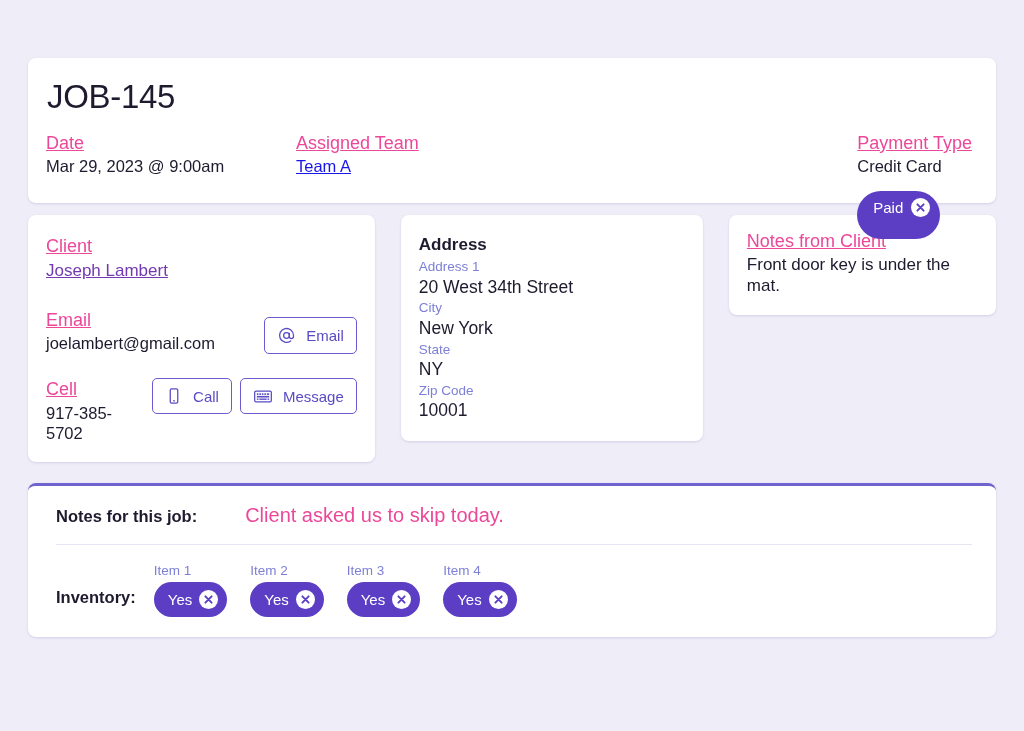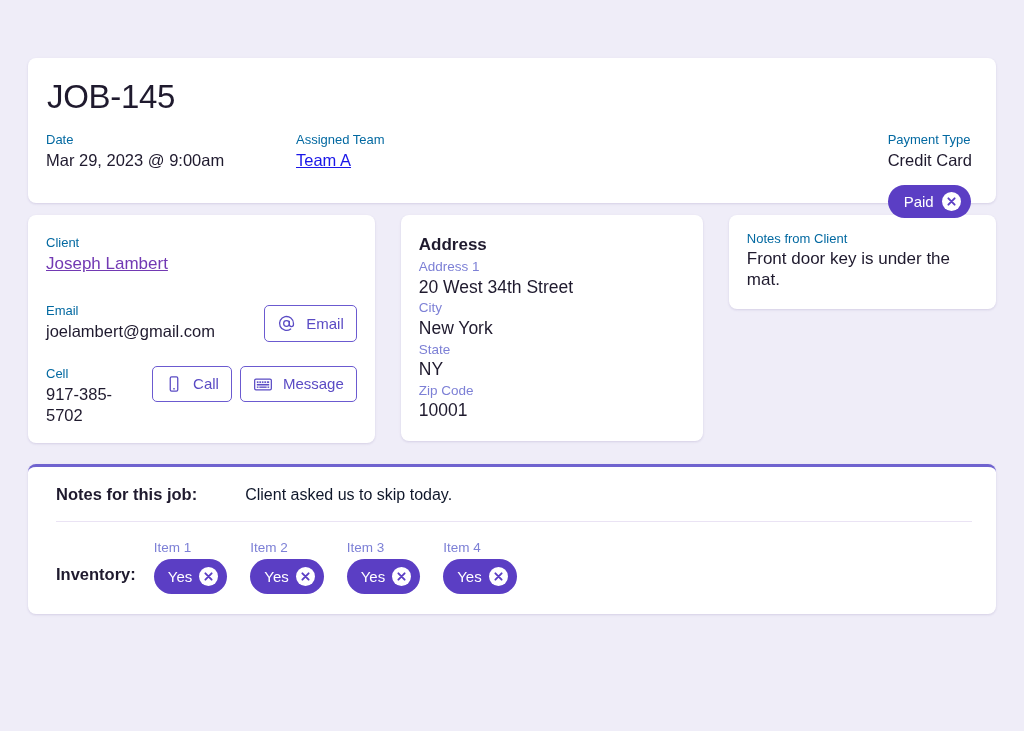--- a/index.html
+++ b/index.html
@@ -44,24 +44,25 @@
   .header-row {
     display: flex;
     align-items: flex-start;
     margin-top: 16px;
     position: relative;
   }
 
   .field { line-height: 1.25; }
 
   .field-label {
-    font-size: 13px;
-    color: #0369a1;
+    font-size: 18px;
+    color: #ec4899;
     display: block;
     margin-bottom: 2px;
+    text-decoration: underline;
   }
 
   .field-value {
     font-size: 16.5px;
     color: #1f1a2e;
   }
 
   .col-date { width: 250px; }
   .col-team { width: 300px; }
 
@@ -85,21 +86,21 @@
   .payment-text { text-align: left; }
 
   
   .pill {
     display: inline-flex;
     align-items: center;
     gap: 8px;
     background: #5b3ec4;
     color: #ffffff;
     border-radius: 999px;
-    padding: 7px 10px 7px 16px;
+    padding: 7px 10px 22px 16px;
     font-size: 15px;
     cursor: pointer;
     border: none;
     font-family: "Liberation Sans", sans-serif;
   }
 
   .pill-x {
     width: 19px;
     height: 19px;
     border-radius: 50%;
@@ -222,22 +223,22 @@
   }
 
   .job-notes-label {
     font-size: 16.5px;
     font-weight: bold;
     color: #1f1a2e;
     white-space: nowrap;
   }
 
   .job-notes-value {
-    font-size: 16px;
-    color: #0f172a;
+    font-size: 20px;
+    color: #ec4899;
   }
 
   .inventory-row {
     display: flex;
     align-items: flex-end;
     gap: 18px;
     padding-top: 18px;
   }
 
   .inventory-label {

